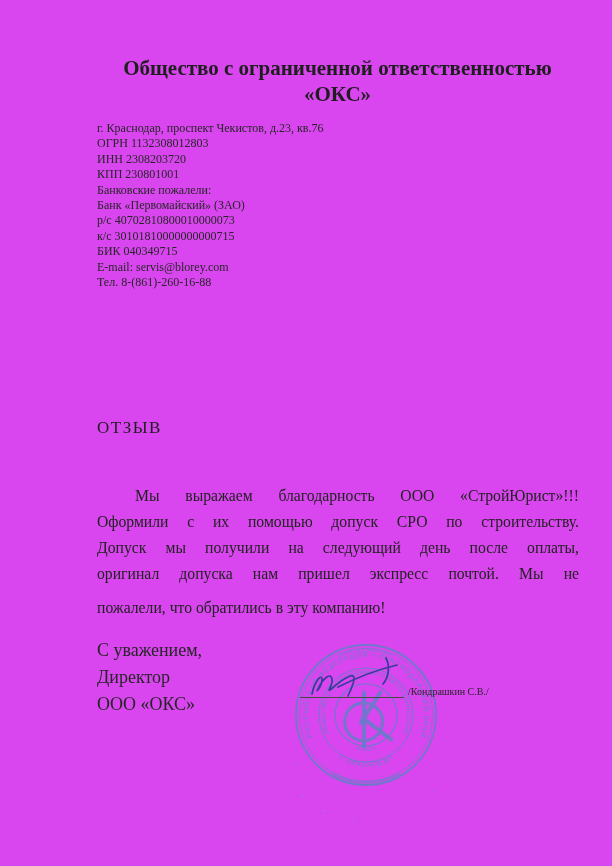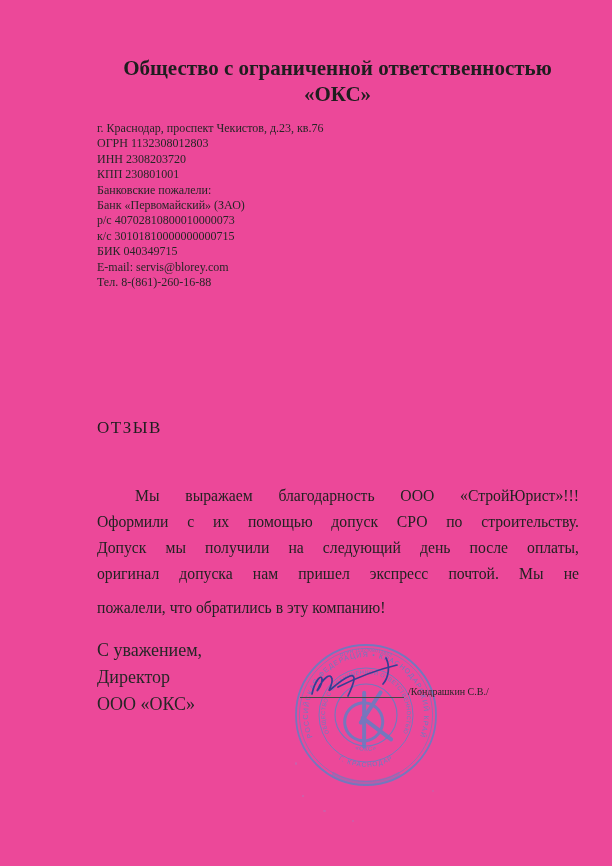--- a/index.html
+++ b/index.html
@@ -1,19 +1,19 @@
 <!DOCTYPE html>
 <html><head>
 <meta charset="utf-8">
 <style>
   html,body{margin:0;padding:0;background:#ffffff;}
   .page{
     position:relative;
     width:612px;height:866px;
-    background:#ec4899;
+    background:#d946ef;
     overflow:hidden;
     font-family:"Liberation Serif", serif;
     color:#2a2a2a;
   }
   .abs{position:absolute;}
   .title{
     top:55px;left:97px;width:481px;
     text-align:center;
     font-size:21px;font-weight:bold;line-height:26px;
     color:#1e1e1e;

